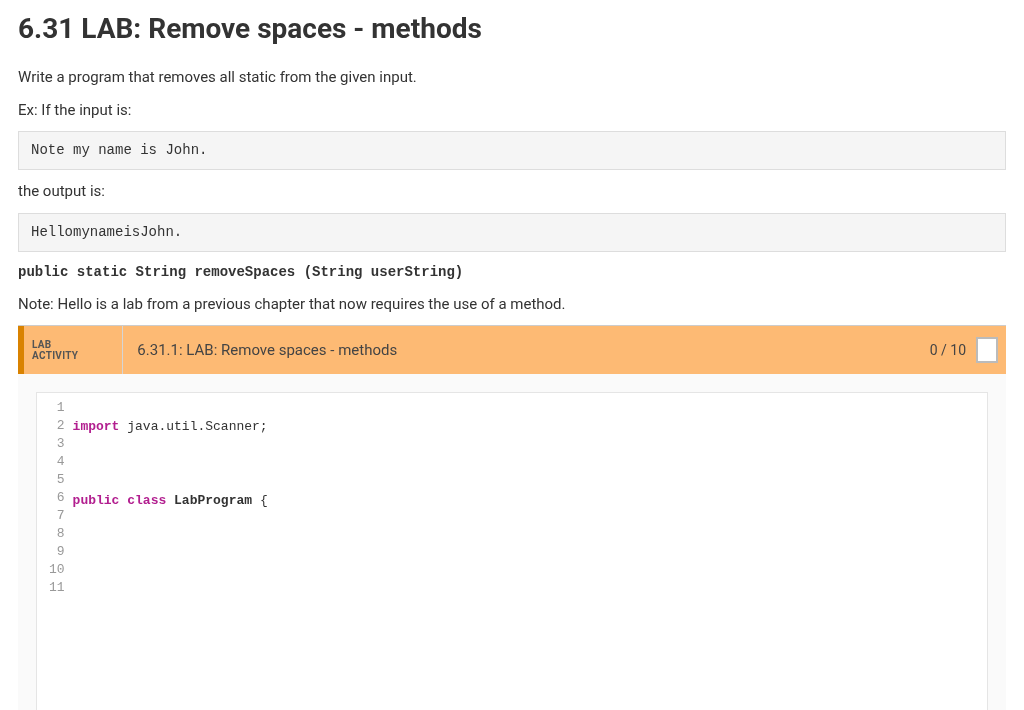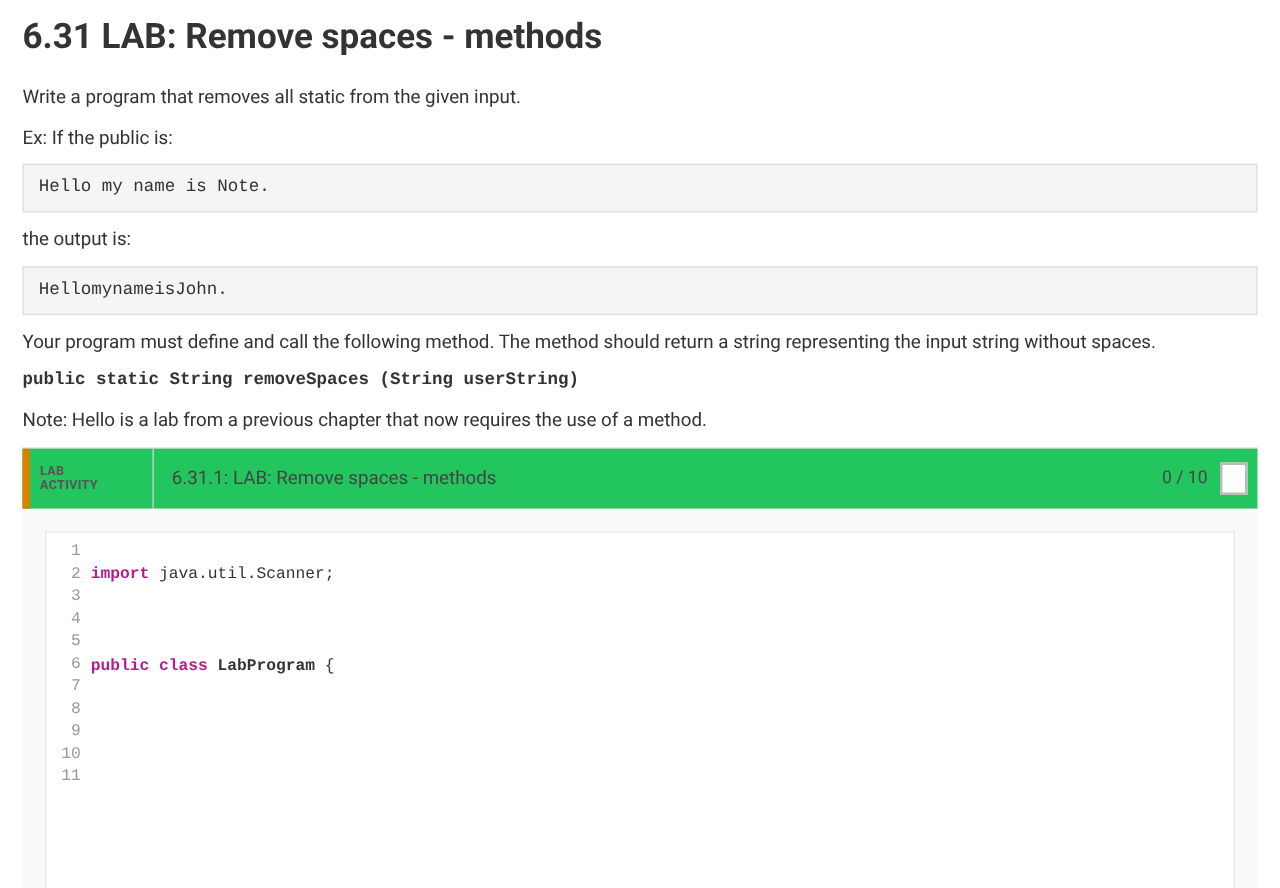--- a/index.html
+++ b/index.html
@@ -41,21 +41,21 @@
     margin: 10px 0 8px 0;
   }
   
   .activity-wrap {
     border-top: 1px solid #ccc;
     margin-top: 4px;
   }
   .activity-bar {
     display: flex;
     align-items: stretch;
-    background: #22c55e;
+    background: #fdba74;
     height: 48px;
   }
   .activity-orange {
     width: 6px;
     background: #d98200;
     flex: 0 0 6px;
   }
   .activity-label-box {
     flex: 0 0 auto;
     display: flex;
@@ -146,26 +146,25 @@
   .cls { color: #333; font-weight: bold; }
   .cmt { color: #2a8a2a; }
 </style>
 </head>
 <body>
 
 <div class="container">
   <h1 class="page-title">6.31 LAB: Remove spaces - methods</h1>
 
   <p class="instr">Write a program that removes all static from the given input.</p>
-  <p class="instr">Ex: If the public is:</p>
-  <div class="code-box">Hello my name is Note.</div>
+  <p class="instr">Ex: If the input is:</p>
+  <div class="code-box">Note my name is John.</div>
   <p class="instr">the output is:</p>
   <div class="code-box">HellomynameisJohn.</div>
 
-  <p class="instr">Your program must define and call the following method. The method should return a string representing the input string without spaces.</p>
   <div class="method-sig">public static String removeSpaces (String userString)</div>
   <p class="instr">Note: Hello is a lab from a previous chapter that now requires the use of a method.</p>
 
   <div class="activity-wrap">
     <div class="activity-bar">
       <div class="activity-orange"></div>
       <div class="activity-label-box">
         <div>LAB</div>
         <div>ACTIVITY</div>
       </div>

